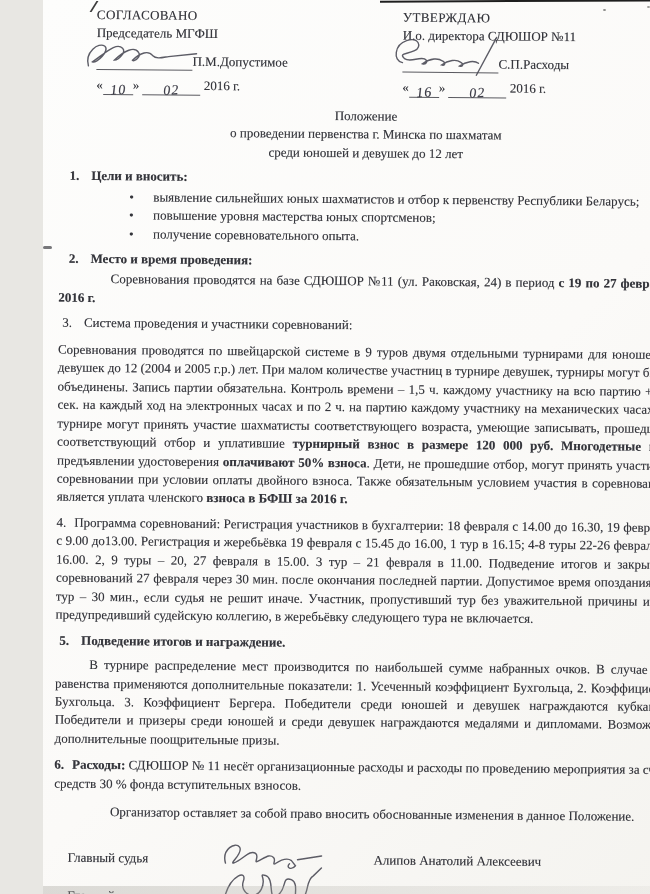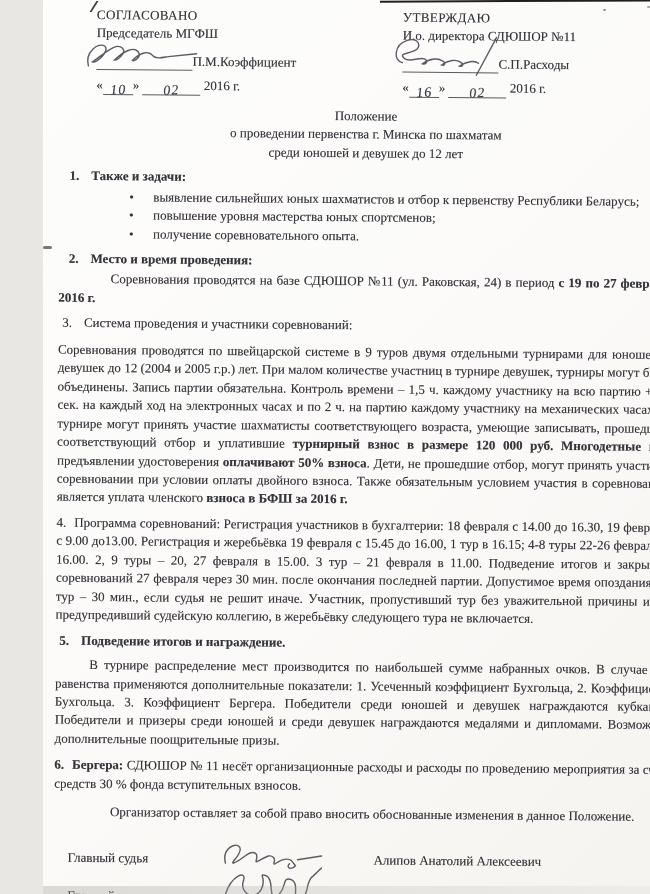--- a/index.html
+++ b/index.html
@@ -89,21 +89,21 @@
 
   <div class="scan-tilt">
 
     <div class="approvals">
       <div class="appr left">
         <div class="appr-stamp">СОГЛАСОВАНО</div>
         <div>Председатель МГФШ</div>
         <div class="sig-row">
           <span class="sig-blank"><svg width="120" height="40" viewBox="0 0 120 40">
                 <path class="sig-stroke" d="M6,30 C2,16 16,6 22,10 C28,14 14,28 10,26 C24,16 34,6 40,12 C44,16 36,24 32,24 C42,14 52,10 56,16 C59,20 52,26 50,24 C58,16 66,14 70,19 C74,23 80,21 86,20 L114,17"></path>
-              </svg></span><span>П.М.Коэффициент</span>
+              </svg></span><span>П.М.Допустимое</span>
         </div>
         <div class="date-row">
           <span>«</span><span class="blank day"><span class="hand">10</span></span><span>»</span>
           <span class="blank month"><span class="hand">02</span></span>
           <span>2016 г.</span>
         </div>
       </div>
 
       <div class="appr right">
         <div class="appr-stamp">УТВЕРЖДАЮ</div>
@@ -122,21 +122,21 @@
       </div>
     </div>
 
     <div class="doc-title">
       <div>Положение</div>
       <div>о проведении первенства г. Минска по шахматам</div>
       <div>среди юношей и девушек до 12 лет</div>
     </div>
 
     <div class="sec-head bold ml10">
-      <span class="num">1.</span><span>Также и задачи:</span>
+      <span class="num">1.</span><span>Цели и вносить:</span>
     </div>
     <div class="bullets">
       <div class="bullet-row">
         <span class="bullet-dot">•</span>
         <span>выявление сильнейших юных шахматистов и отбор к первенству Республики Беларусь;</span>
       </div>
       <div class="bullet-row">
         <span class="bullet-dot">•</span>
         <span>повышение уровня мастерства юных спортсменов;</span>
       </div>
@@ -165,21 +165,21 @@
     </div>
 
     <div class="sec-head bold ml4">
       <span class="num">5.</span><span>Подведение итогов и награждение.</span>
     </div>
     <div class="para indent34" style="margin-top:6px;">
       <span>В турнире распределение мест производится по наибольшей сумме набранных очков. В случае их равенства применяются дополнительные показатели: 1. Усеченный коэффициент Бухгольца, 2. Коэффициент Бухгольца. 3. Коэффициент Бергера. Победители среди юношей и девушек награждаются кубками. Победители и призеры среди юношей и среди девушек награждаются медалями и дипломами. Возможны дополнительные поощрительные призы.</span>
     </div>
 
     <div class="para" style="margin-top:8px;">
-      <span class="bold num-inline">6.</span><span class="bold">Бергера:</span> <span>СДЮШОР № 11 несёт организационные расходы и расходы по проведению мероприятия за счёт средств 30 % фонда вступительных взносов.</span>
+      <span class="bold num-inline">6.</span><span class="bold">Расходы:</span> <span>СДЮШОР № 11 несёт организационные расходы и расходы по проведению мероприятия за счёт средств 30 % фонда вступительных взносов.</span>
     </div>
 
     <div class="para indent56" style="margin-top:10px;">
       <span>Организатор оставляет за собой право вносить обоснованные изменения в данное Положение.</span>
     </div>
 
     <div class="officials">
       <div class="off-row">
         <span class="off-label">Главный судья</span>
         <span class="off-sig">

